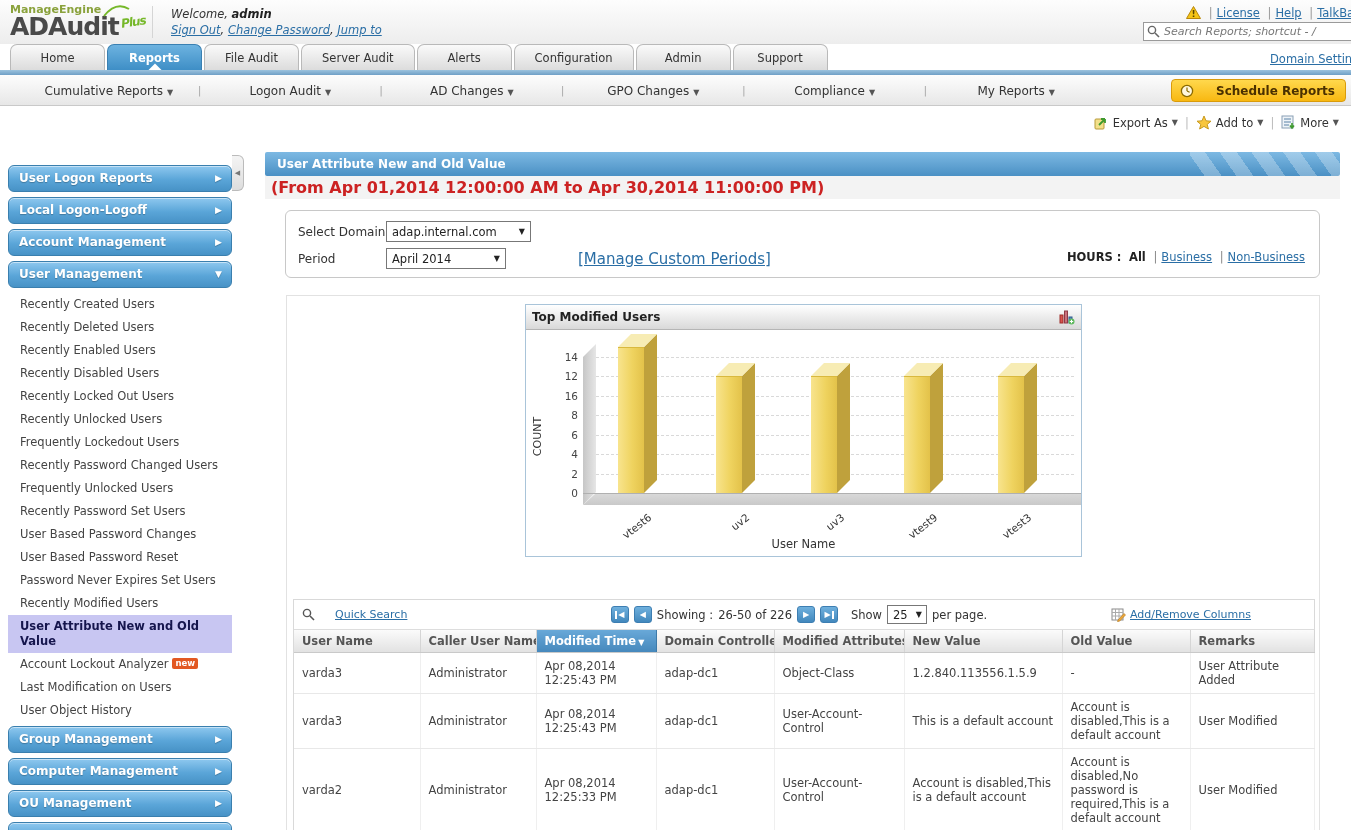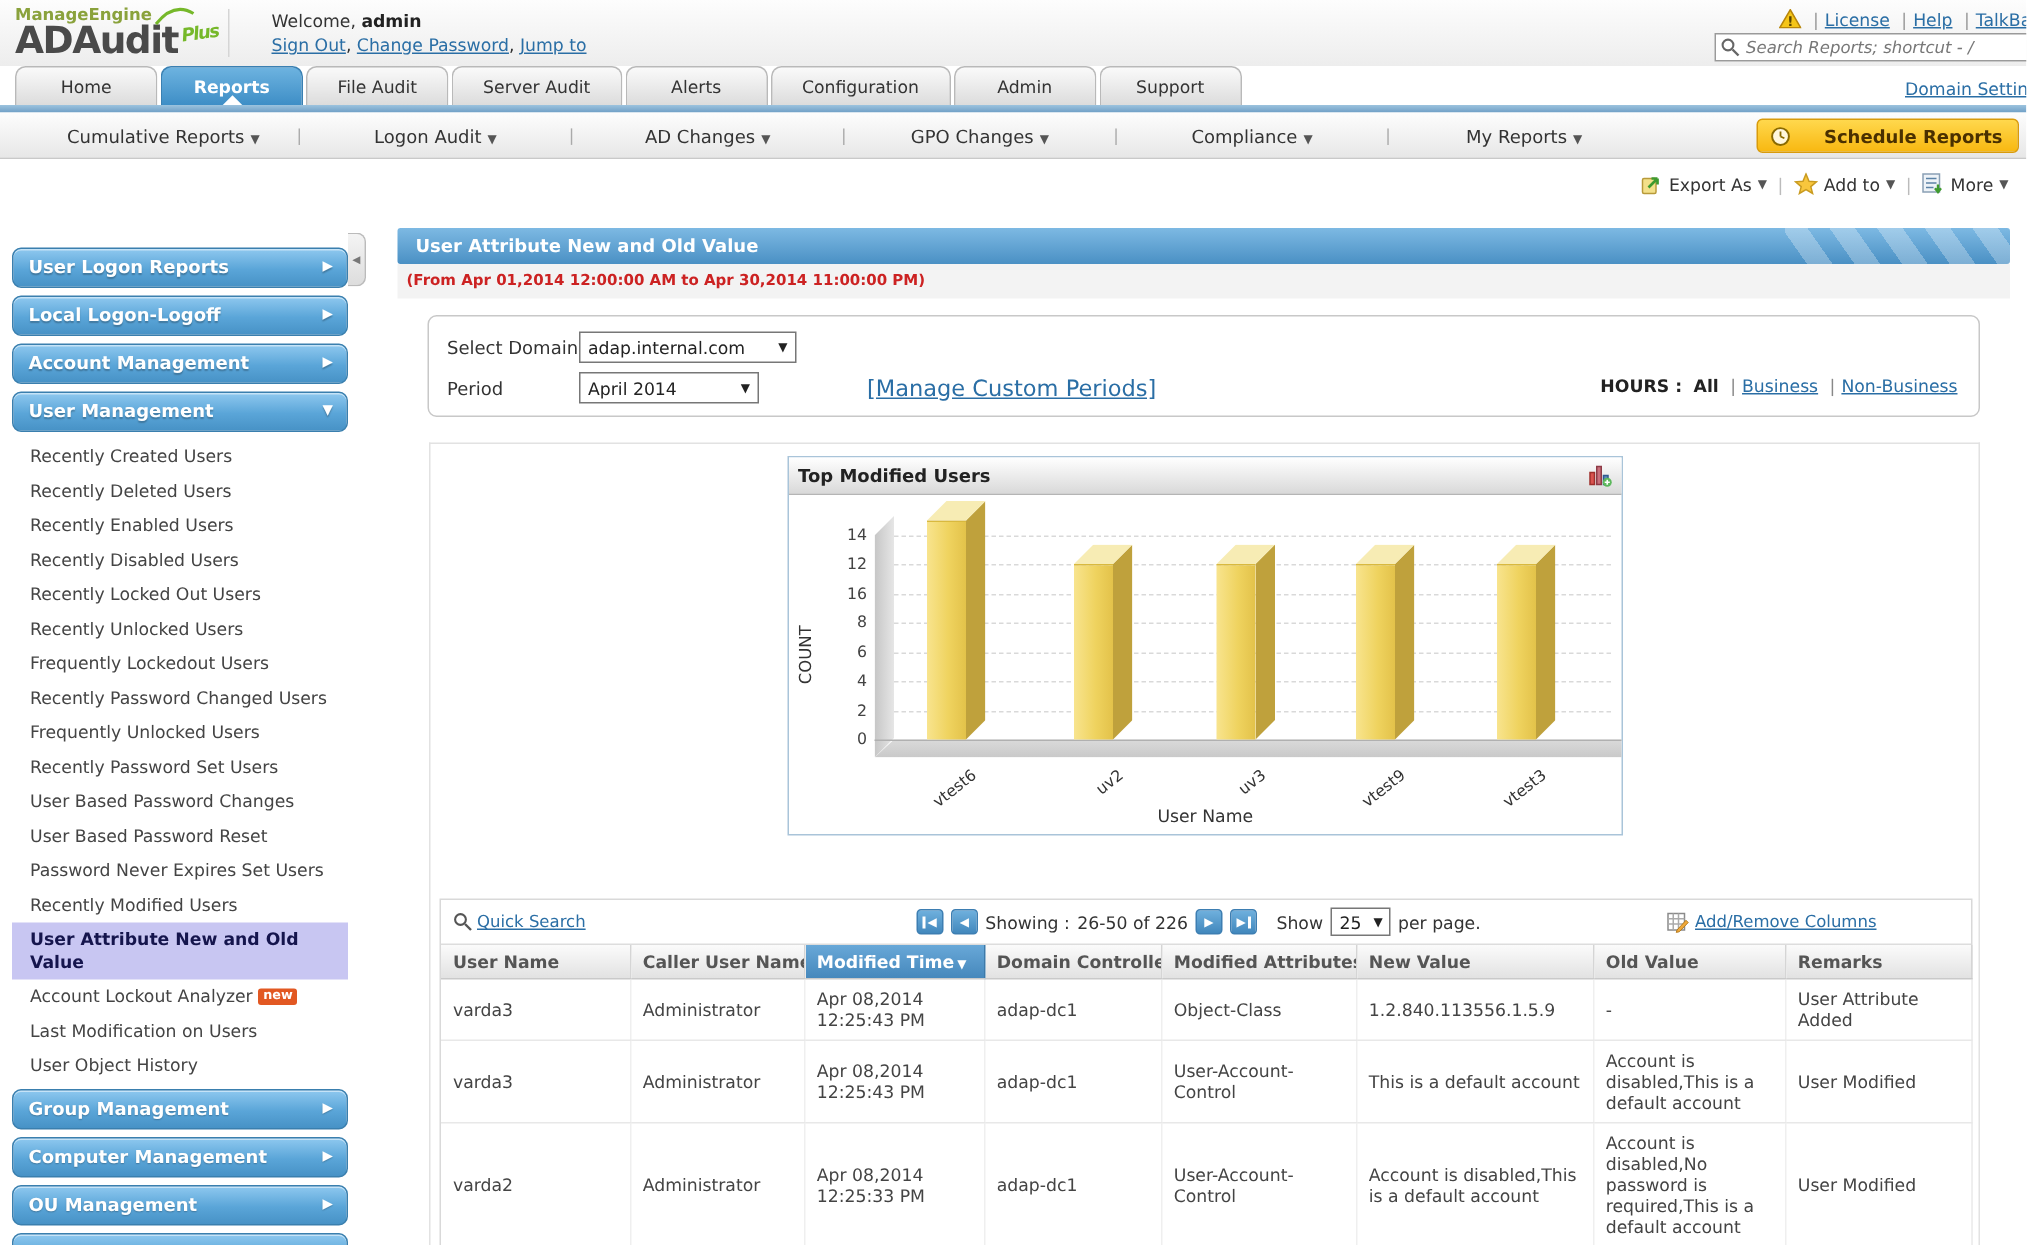--- a/index.html
+++ b/index.html
@@ -8,21 +8,21 @@
          font-family:"DejaVu Sans","Liberation Sans",sans-serif; font-size:11px; color:#333; }
   a, .link { color:#2a6ea5; text-decoration:underline; cursor:pointer; }
 
   
   .hdr { position:absolute; left:0; top:0; width:100%; height:44px; background:linear-gradient(#fdfdfd,#ededed); }
   .logo { position:absolute; left:10px; top:3px; width:140px; }
   .logo-brand { font-size:11px; font-weight:bold; color:#8aa23c; letter-spacing:0; }
   .logo-swoosh { position:absolute; left:92px; top:0px; }
   .logo-main { font-size:25px; font-weight:bold; color:#4a4a4a; letter-spacing:-1px; line-height:22px; }
   .logo-plus { font-size:12px; font-weight:bold; font-style:italic; color:#76b82a; position:relative; top:-9px; left:2px; display:inline-block; transform:rotate(-8deg); }
-  .welcome { position:absolute; left:152px; top:6px; border-left:1px solid #d5d5d5; padding-left:28px; line-height:16px; font-size:11.5px; }
+  .welcome { position:absolute; left:152px; top:6px; border-left:1px solid #d5d5d5; padding-left:18px; line-height:16px; font-size:11.5px;font-style:italic; }
   .welcome b { color:#222; }
   .hdr-links { position:absolute; left:1186px; top:6px; white-space:nowrap; font-size:11.5px; }
   .hdr-links .sep { color:#999; margin:0 4px; text-decoration:none; }
   .searchbox { position:absolute; left:1143px; top:22px; width:215px; height:19px; }
   .searchbox input { width:100%; height:100%; border:1px solid #9a9a9a; padding:0 4px 0 20px; font-size:11px; font-style:italic; color:#444; font-family:inherit; }
   .searchbox input::placeholder { color:#777; font-style:italic; }
   .searchbox svg { position:absolute; left:4px; top:3px; }
 
   
   .tabbar { position:absolute; left:10px; top:44px; height:26px; display:flex; }
@@ -64,21 +64,21 @@
   .rtool { display:flex; align-items:center; gap:4px; cursor:pointer; }
   .rtool .chev { font-size:8px; color:#555; }
   .rtool-sep { color:#bbb; }
 
   
   .rtitle { position:absolute; left:265px; top:152px; width:1075px; height:24px; border-radius:2px;
         background:linear-gradient(#7db9e3,#4a90c4); color:#fff; font-weight:bold; font-size:12px; line-height:24px; padding-left:12px; }
   .rtitle::after { content:""; position:absolute; right:0; top:0; width:150px; height:100%;
         background:repeating-linear-gradient(55deg, rgba(255,255,255,0) 0 12px, rgba(255,255,255,.28) 12px 26px); }
   .rdate { position:absolute; left:265px; top:176px; width:1075px; height:23px; background:#f3f3f3;
-        color:#cc2222; font-weight:bold; font-size:10px; line-height:23px; padding-left:6px; }
+        color:#cc2222; font-weight:bold; font-size:16px; line-height:23px; padding-left:6px; }
 
   
   .filterbox { position:absolute; left:285px; top:210px; width:1035px; height:68px; border:1px solid #c8c8c8; border-radius:6px; background:#fff; }
   .frow { position:absolute; left:12px; display:flex; align-items:center; font-size:12px; color:#333; }
   .frow1 { top:10px; } .frow2 { top:37px; }
   .flabel { width:88px; }
   .sel { display:flex; align-items:center; justify-content:space-between; border:1px solid #777; background:#fff; height:21px; padding:0 5px; font-size:11.5px; color:#222; cursor:pointer; }
   .sel .arr { font-size:8px; color:#222; margin-left:8px; }
   .mcp-link { margin-left:72px; font-size:15px; }
   .hours { position:absolute; right:14px; top:39px; font-size:11.5px; color:#222; }
@@ -104,21 +104,21 @@
   .baseline { position:absolute; left:57px; top:163px; width:503px; border-top:1px solid #b0b0b0; }
   .bar3d { position:absolute; }
   .bar-front { position:absolute; left:0; top:13px; width:26px; background:linear-gradient(to right,#f8e48e,#efd35f 55%,#e3c24a); border-top:1px solid #d9b93e; }
   .bar-top { position:absolute; left:0; top:0; width:39px; height:13px; background:#f7ecb4; clip-path:polygon(13px 0, 39px 0, 26px 13px, 0 13px); }
   .bar-side { position:absolute; left:26px; top:0; width:13px; background:#bfa13c; }
   .xtick { position:absolute; width:60px; text-align:right; font-size:10.5px; color:#333; transform:rotate(-38deg); transform-origin:100% 0; }
 
   
   .table-wrap { position:absolute; left:6px; top:303px; width:1022px; border:1px solid #d9d9d9; background:#fff; }
   .tctrl { height:30px; display:flex; align-items:center; border-bottom:1px solid #ddd; padding:0 8px; }
-  .qsearch { display:flex; align-items:center; gap:3px; width:240px; }
+  .qsearch { display:flex; align-items:center; gap:20px; width:240px; }
   .pager { flex:1; display:flex; align-items:center; justify-content:center; gap:5px; font-size:11.5px; color:#333; }
   .pg-btn { width:18px; height:17px; border:1px solid #3d7eb2; border-radius:3px; background:linear-gradient(#6fb0dd,#4288bd);
         color:#fff; font-size:8px; display:flex; align-items:center; justify-content:center; gap:1px; cursor:pointer; }
   .pg-bar { display:inline-block; width:2px; height:8px; background:#fff; }
   .addrem { width:250px; display:flex; align-items:center; justify-content:center; gap:4px; }
   table.data { border-collapse:collapse; table-layout:fixed; width:1020px; font-size:11.5px; }
   table.data th { background:linear-gradient(#fbfbfb,#e2e2e2); border-bottom:1px solid #c9c9c9; border-right:1px solid #d5d5d5;
         font-weight:bold; color:#555; text-align:left; padding:4px 8px; height:22px; white-space:nowrap; overflow:hidden; }
   table.data th.sorted { background:linear-gradient(#68a8d8,#4688bc); color:#fff; border-right-color:#3d7aa9; }
   table.data td { border-bottom:1px solid #e8e8e8; border-right:1px solid #efefef; padding:6px 8px; vertical-align:middle;

